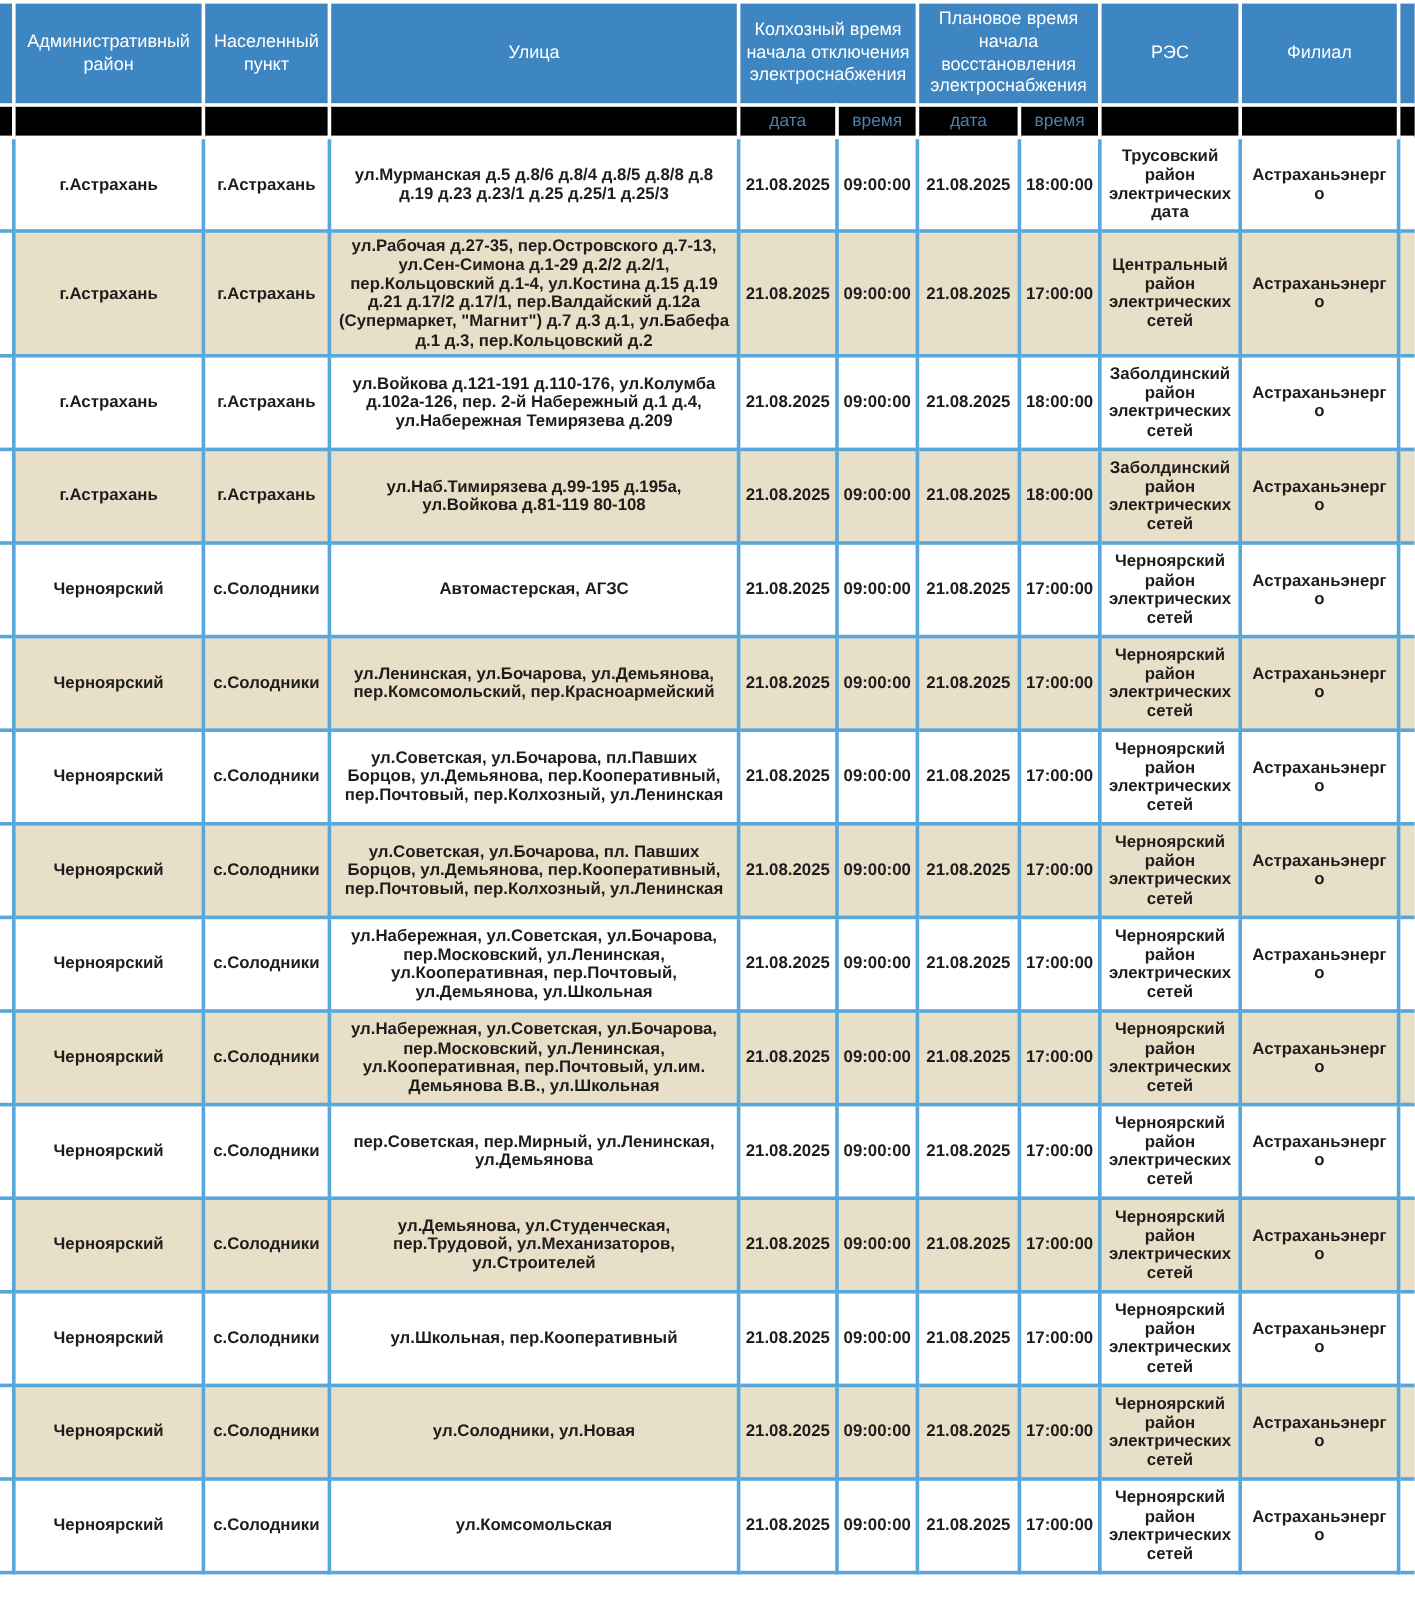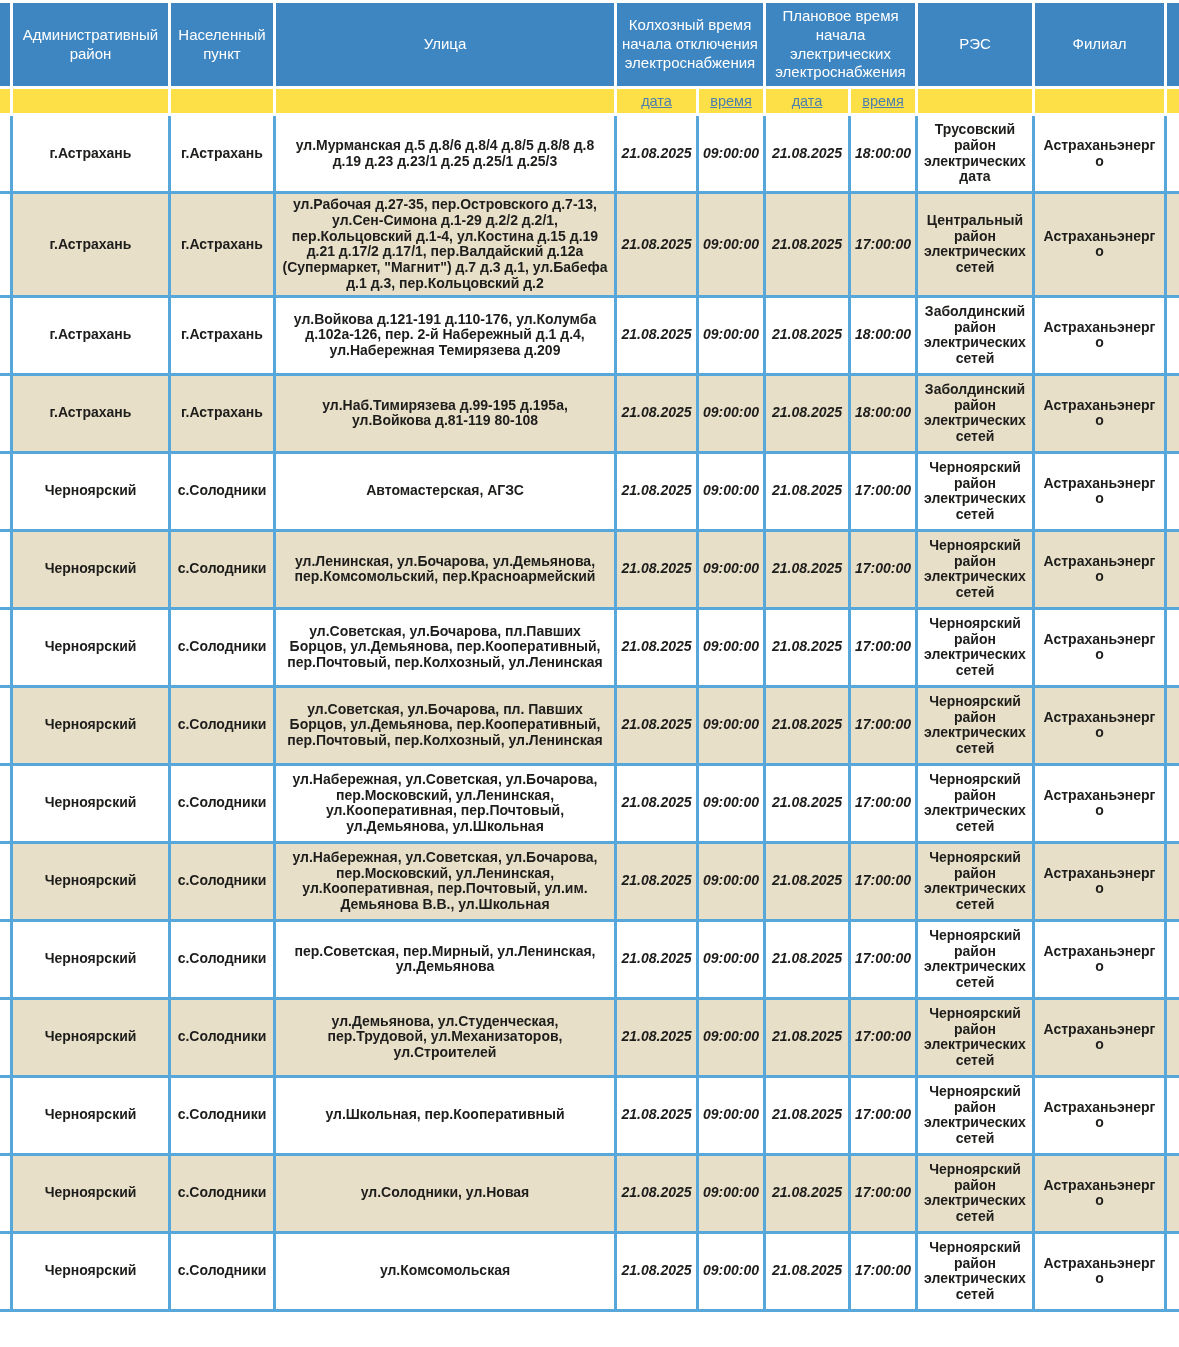--- a/index.html
+++ b/index.html
@@ -30,43 +30,42 @@
     font-size:15px;
     line-height:1.25;
     text-align:center;
     vertical-align:middle;
     border:3px solid #ffffff;
     padding:4px 3px;
   }
   thead tr.main-header { height:85px; }
   thead tr.sub-header  { height:27px; }
   thead tr.sub-header th {
-    background:#fde047;
+    background:#000000;
     color:#4d80ad;
     font-size:14.5px;
     padding:2px;
-    text-decoration:underline;
   }
 
   
   tbody tr { height:78px; }
   tbody td {
     background:#ffffff;
     border:3px solid #57a7db;
     color:#1d1d1b;
     font-weight:700;
     font-size:14px;
     line-height:1.13;
     text-align:center;
     vertical-align:middle;
     padding:3px 6px;
     word-wrap:break-word;
   }
   tbody tr.alt td { background:#e8dfc8; }
-  tbody td.dt { white-space:nowrap; padding:20px 2px;font-style:italic; }
+  tbody td.dt { white-space:nowrap; padding:20px 2px; }
   tbody tr.alt td.sliver-l,
   tbody td.sliver-l { background:#ffffff; }
   td.sliver-l, td.sliver-r, th.sliver-l, th.sliver-r { padding:0; }
 </style>
 </head>
 <body>
 
 <div class="viewport">
   <table class="outage">
     <colgroup>
@@ -82,21 +81,21 @@
         <col style="width:132px">
         <col style="width:24px">
     </colgroup>
     <thead>
       <tr class="main-header">
         <th class="sliver-l"></th>
         <th>Административный район</th>
         <th>Населенный пункт</th>
         <th>Улица</th>
         <th colspan="2">Колхозный время начала отключения электроснабжения</th>
-        <th colspan="2">Плановое время начала электрических электроснабжения</th>
+        <th colspan="2">Плановое время начала восстановления электроснабжения</th>
         <th>РЭС</th>
         <th>Филиал</th>
         <th class="sliver-r"></th>
       </tr>
       <tr class="sub-header">
         <th class="sliver-l"></th>
         <th></th>
         <th></th>
         <th></th>
         <th>дата</th>

